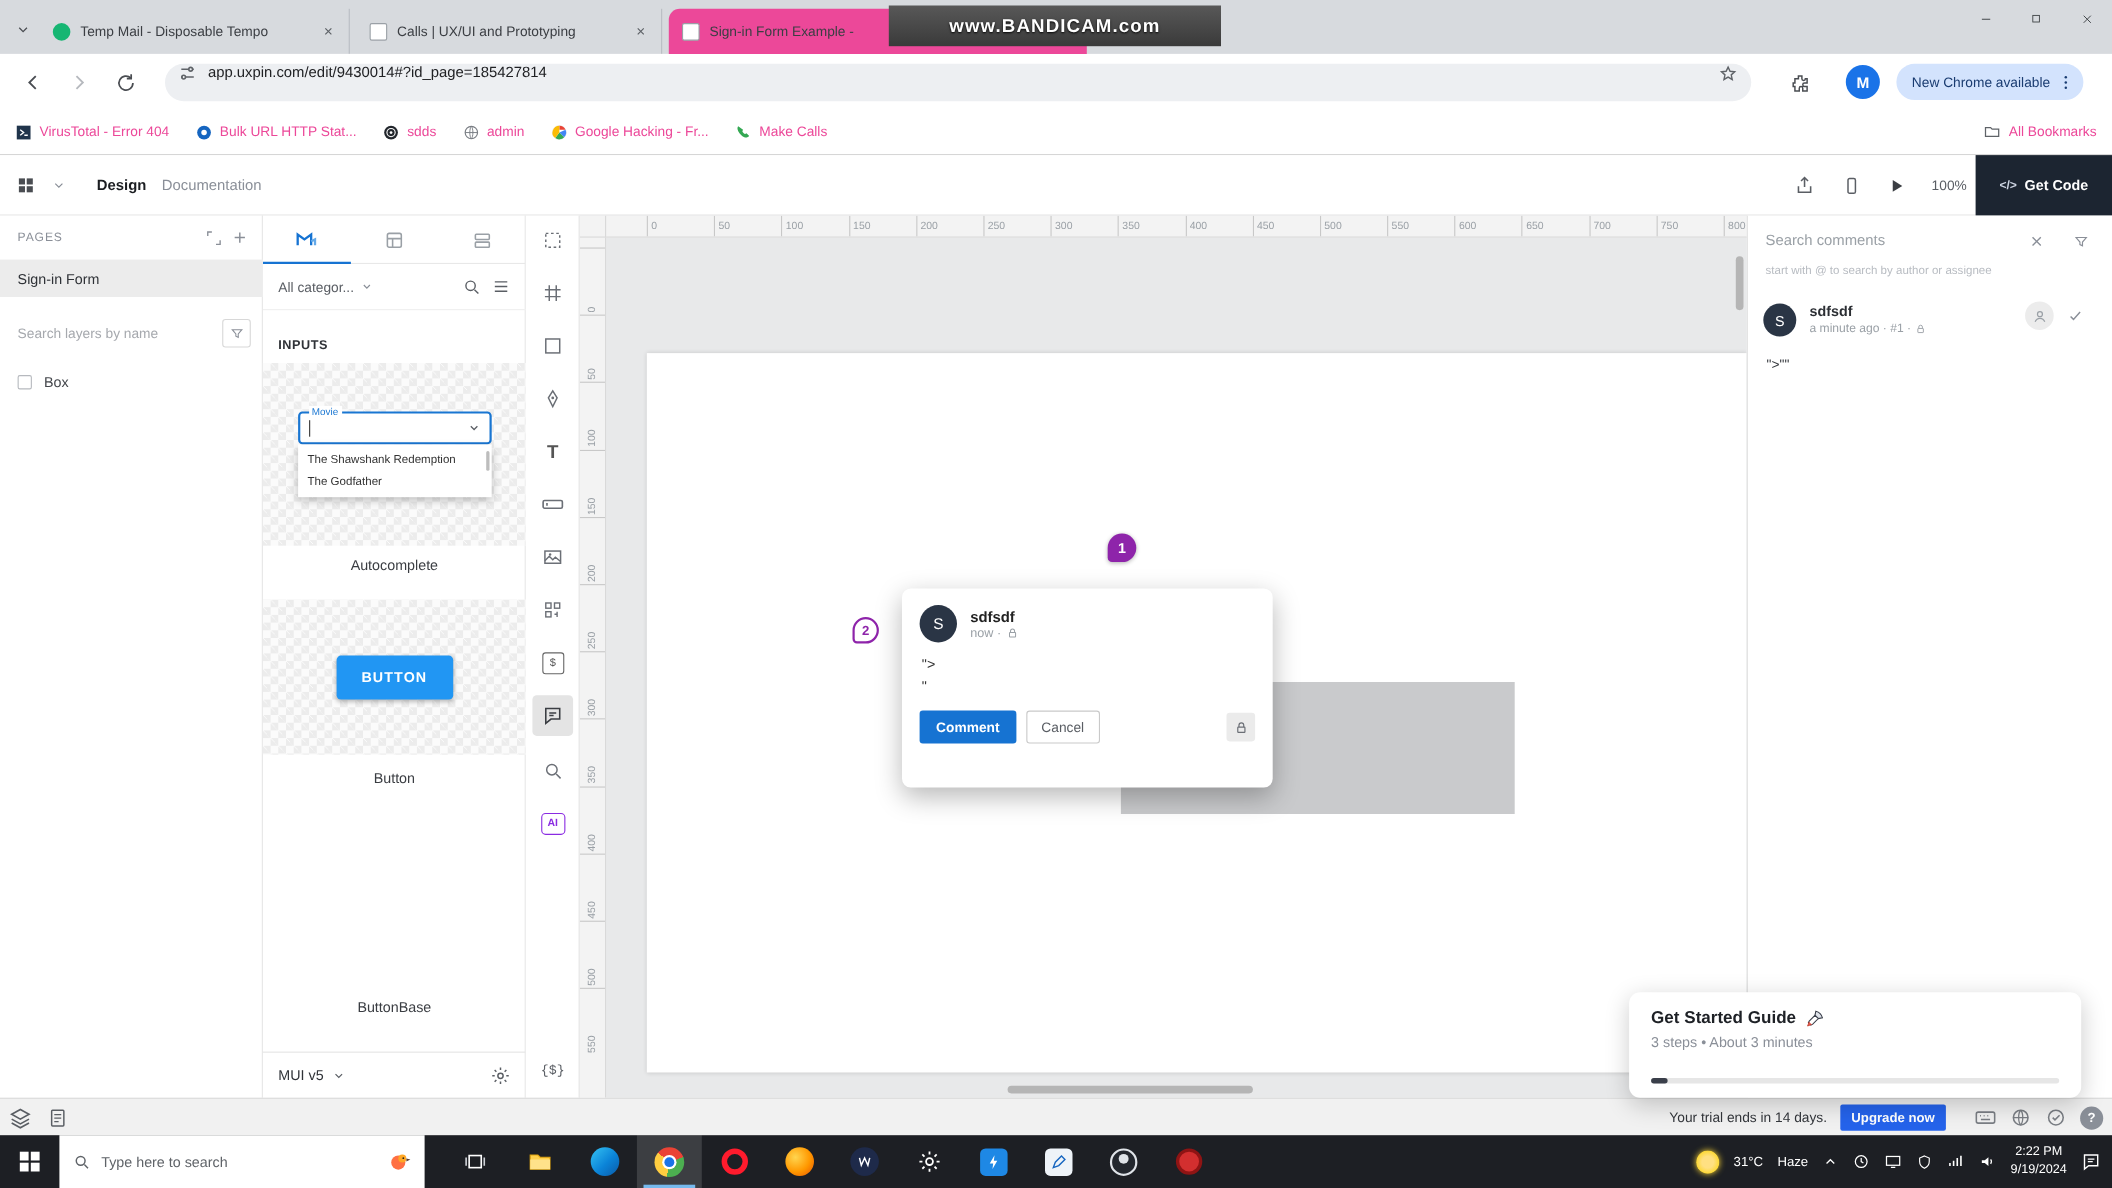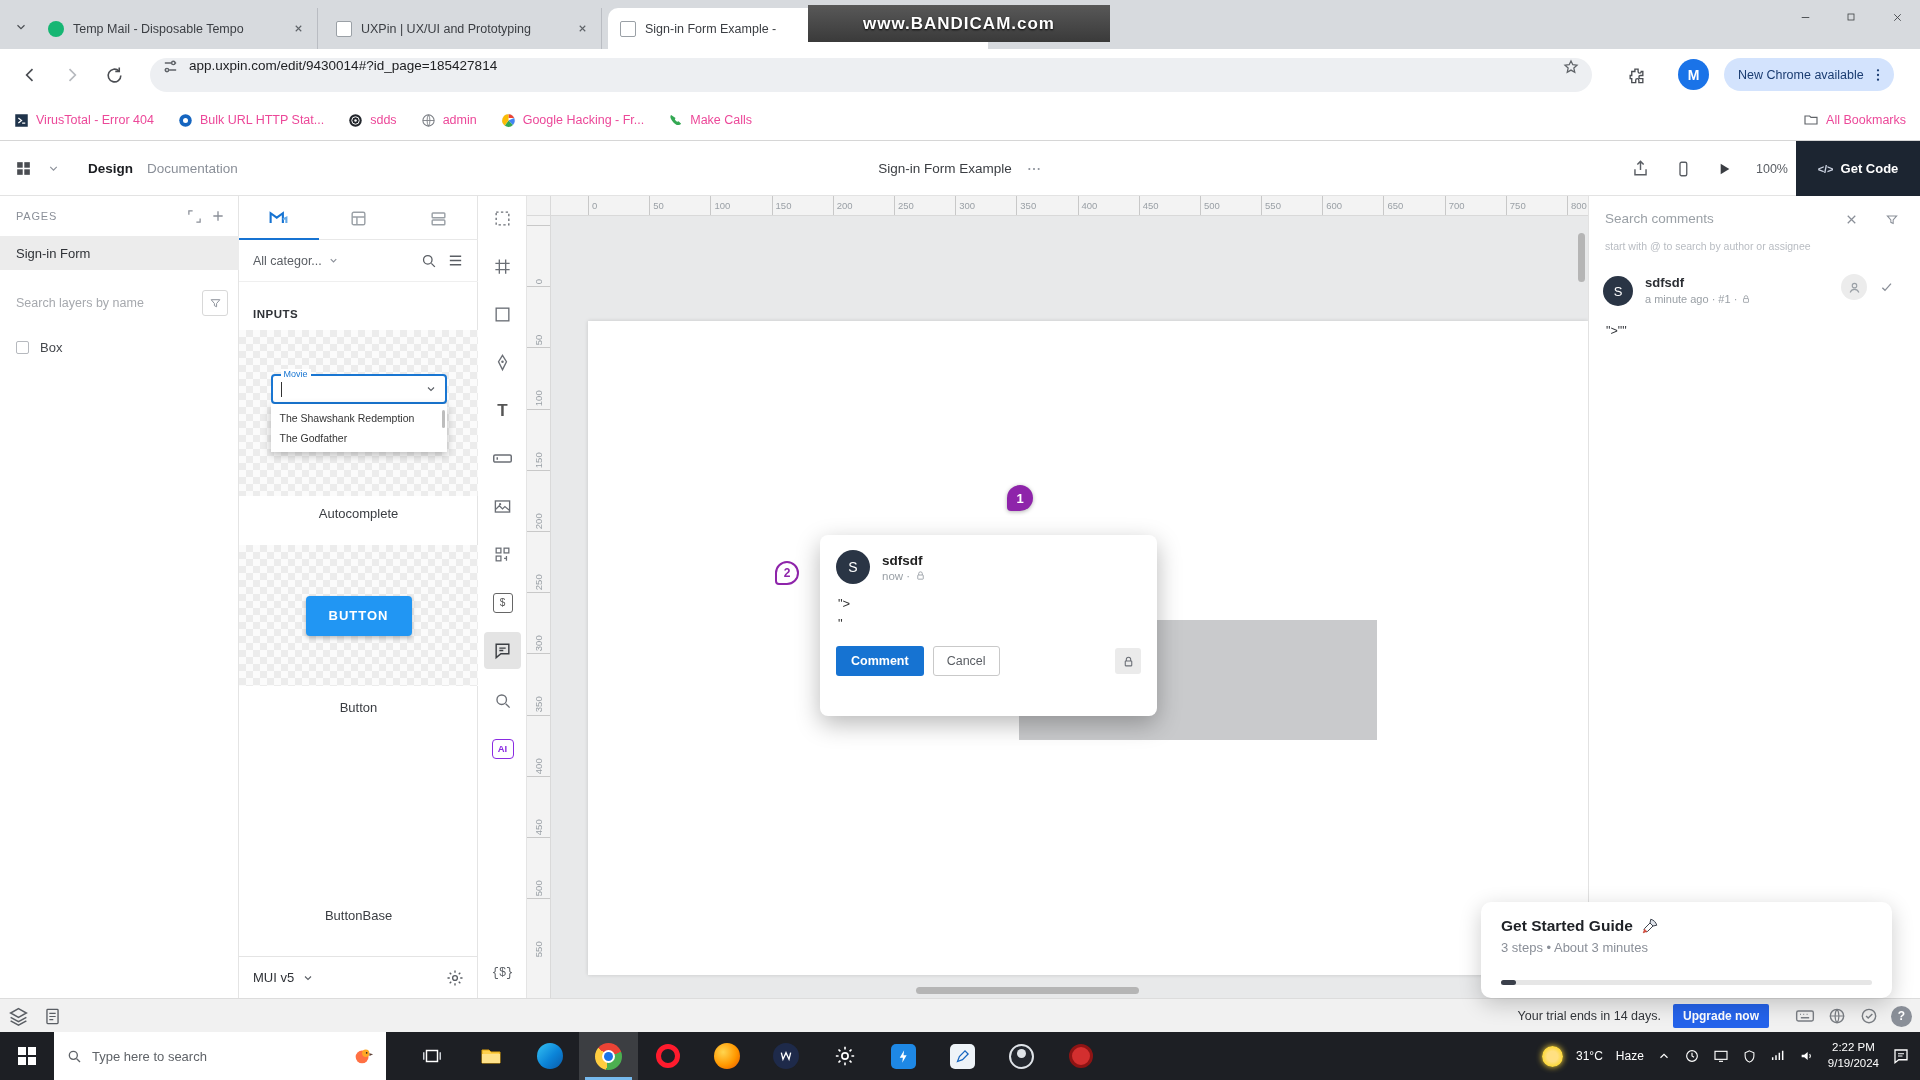--- a/index.html
+++ b/index.html
@@ -8,21 +8,21 @@
   .abs{position:absolute;}
   .flex{display:flex;align-items:center;}
   svg{display:block;}
   #app{position:relative;width:1920px;height:1080px;background:#ececec;overflow:hidden;}
 
   
   .c-tabbar{position:absolute;left:0;top:0;width:1920px;height:49px;background:#d7dade;}
   .tabsearch{position:absolute;left:8px;top:14px;width:26px;height:26px;display:flex;align-items:center;justify-content:center;border-radius:50%;}
   .tab{position:absolute;top:8px;height:41px;border-radius:10px 10px 0 0;display:flex;align-items:center;gap:9px;padding:0 10px 0 12px;font-size:12.5px;color:#3b3e43;}
   .tab.inactive{border-right:1px solid #b9bcc2;border-radius:0;}
-  .tab.active{background:#ffffff;z-index:2;border-radius:10px 10px 0 0;align-items:center;}
+  .tab.active{background:#ec4899;z-index:2;border-radius:10px 10px 0 0;align-items:center;}
   .tab .ttl{white-space:nowrap;overflow:hidden;text-overflow:ellipsis;flex:1;}
   .tclose{width:18px;height:18px;border-radius:50%;display:flex;align-items:center;justify-content:center;flex:0 0 18px;}
   .fav{width:16px;height:16px;flex:0 0 16px;}
   .fav-tempmail{border-radius:50%;background:#16b673;}
   .fav-page{border:1.5px solid #9aa0a6;border-radius:2px;background:#fff;}
   .watermark{position:absolute;left:808px;top:5px;width:302px;height:37px;background:linear-gradient(#585858,#3a3a3a);color:#fff;
     display:flex;align-items:center;justify-content:center;font-weight:bold;font-size:17px;letter-spacing:1px;z-index:5;text-shadow:0 1px 2px #000;}
   .wincontrols{position:absolute;right:0;top:0;height:34px;display:flex;z-index:6;}
   .wc{width:46px;height:34px;display:flex;align-items:center;justify-content:center;}
 
@@ -186,21 +186,21 @@
       <span class="ttl">Temp Mail - Disposable Tempo</span>
       <span class="tclose">
           <svg viewBox="0 0 24 24" width="11" height="11">
             <path d="M6 6l12 12M18 6L6 18" stroke="#5f6368" stroke-width="2.4"></path>
           </svg>
         </span>
     </div>
 
     <div class="tab inactive" style="left:324px;width:278px;">
       <span class="fav fav-page"></span>
-      <span class="ttl">UXPin | UX/UI and Prototyping</span>
+      <span class="ttl">Calls | UX/UI and Prototyping</span>
       <span class="tclose">
           <svg viewBox="0 0 24 24" width="11" height="11">
             <path d="M6 6l12 12M18 6L6 18" stroke="#5f6368" stroke-width="2.4"></path>
           </svg>
         </span>
     </div>
 
     <div class="tab active" style="left:608px;width:380px;">
       <span class="fav fav-page"></span>
       <span class="ttl">Sign-in Form Example -</span>
@@ -331,28 +331,20 @@
           <rect x="4" y="4" width="7" height="7" fill="#4a4d52"></rect>
           <rect x="13" y="4" width="7" height="7" fill="#4a4d52"></rect>
           <rect x="4" y="13" width="7" height="7" fill="#4a4d52"></rect>
           <rect x="13" y="13" width="7" height="7" fill="#4a4d52"></rect>
         </svg>
       <svg viewBox="0 0 24 24" width="13" height="13">
           <path d="M6 9l6 6 6-6" stroke="#8a8f98" stroke-width="2" fill="none"></path>
         </svg>
       <span class="ux-tab on" style="margin-left:14px;">Design</span>
       <span class="ux-tab">Documentation</span>
-    </div>
-    <div class="ux-center">
-      <span>Sign-in Form Example</span>
-      <svg viewBox="0 0 24 24" width="16" height="16">
-          <circle cx="5" cy="12" r="1.6" fill="#8a8f98"></circle>
-          <circle cx="12" cy="12" r="1.6" fill="#8a8f98"></circle>
-          <circle cx="19" cy="12" r="1.6" fill="#8a8f98"></circle>
-        </svg>
     </div>
     <div style="position:absolute;right:132px;top:0;height:55px;display:flex;align-items:center;gap:24px;">
       <svg viewBox="0 0 24 24" width="19" height="19">
           <path d="M12 14V3M8 7l4-4 4 4" stroke="#5a5e64" stroke-width="1.8" fill="none"></path>
           <path d="M5 13v7h14v-7" stroke="#5a5e64" stroke-width="1.8" fill="none"></path>
         </svg>
       <svg viewBox="0 0 24 24" width="18" height="18">
           <rect x="8" y="3" width="9" height="18" rx="2" fill="none" stroke="#5a5e64" stroke-width="1.8"></rect>
         </svg>
       <svg viewBox="0 0 24 24" width="16" height="16">

